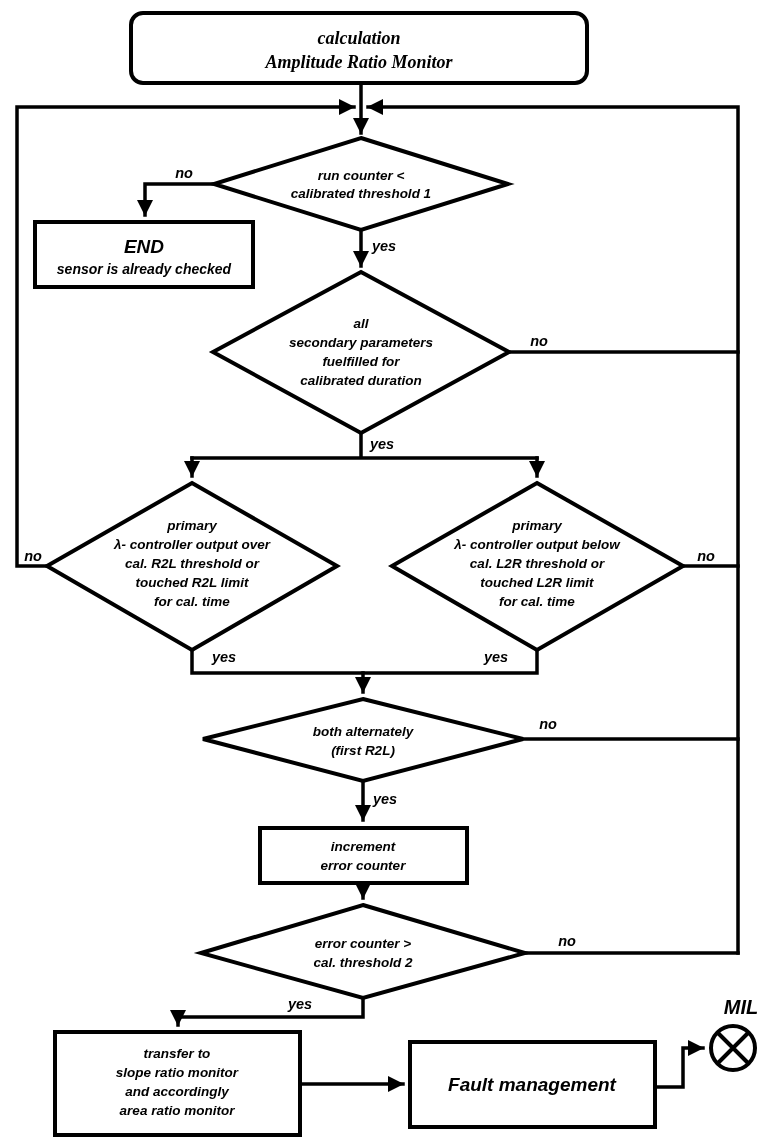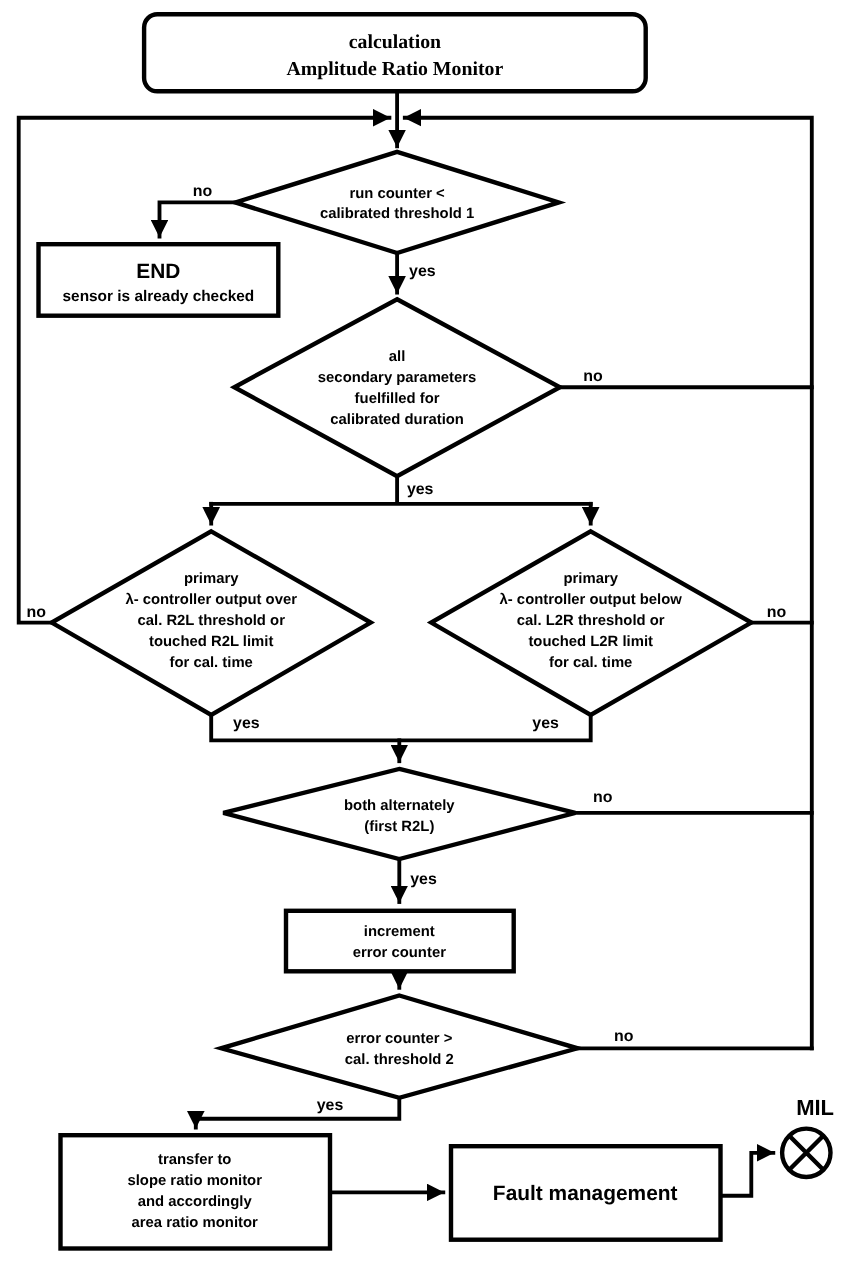--- a/index.html
+++ b/index.html
@@ -1,16 +1,16 @@
 <!DOCTYPE html>
 <html><head>
 <meta charset="utf-8">
 <style>
   html,body{margin:0;padding:0;background:#ffffff;}
-  .stage{position:relative;width:770px;height:1148px;background:#ffffff;overflow:hidden;}
+  .stage{position:relative;width:770px;height:1148px;background:#ffffff;overflow:hidden;font-style:italic;}
   svg{position:absolute;left:0;top:0;}
   text{font-family:"Liberation Sans",sans-serif;font-weight:700;fill:#000000;}
   .t13{font-size:13.5px;}
   .lbl{font-size:14.5px;}
   .serif{font-family:"Liberation Serif",serif;font-size:18px;font-weight:700;}
   .end-big{font-size:19px;}
   .end-sub{font-size:14px;}
   .fault-txt{font-size:19px;}
   .mil-txt{font-size:20px;}
   .edge{stroke:#000000;stroke-width:3.5;fill:none;stroke-linecap:square;}

